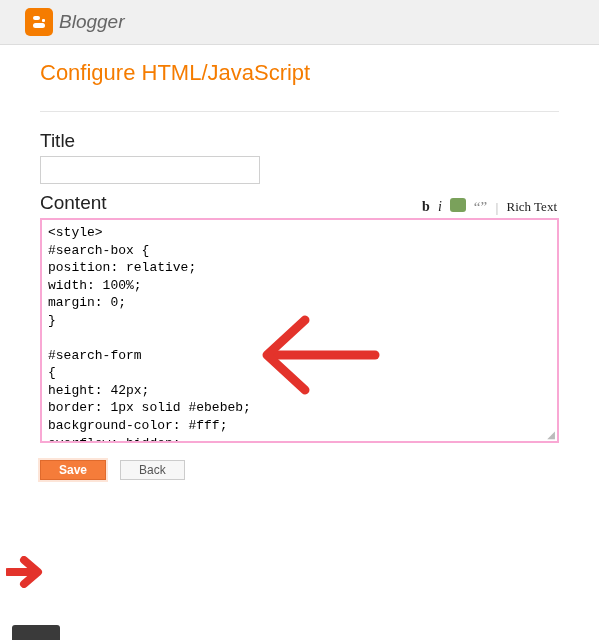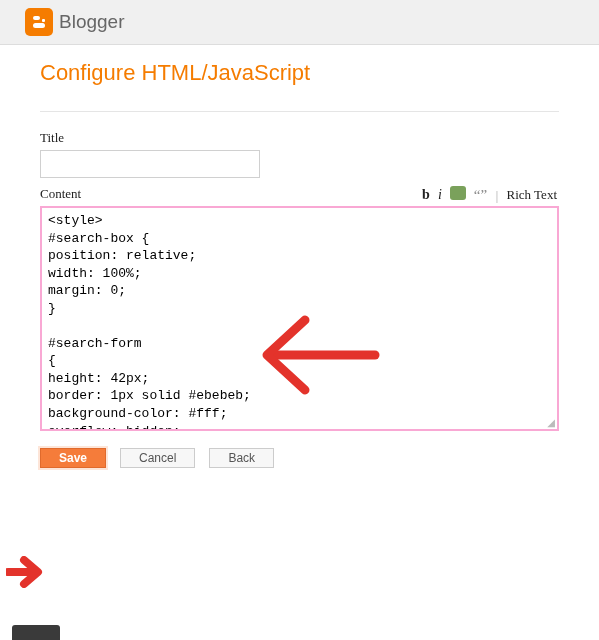--- a/index.html
+++ b/index.html
@@ -18,20 +18,21 @@
     height: 45px;
     border-bottom: 1px solid #ddd;
     display: flex;
     align-items: center;
     padding-left: 25px;
   }
   .logo-wrap {
     display: flex;
     align-items: center;
     gap: 6px;
+    font-style: italic;
   }
   .logo-mark {
     width: 28px;
     height: 28px;
     background: #f57c00;
     border-radius: 5px;
     display: flex;
     align-items: center;
     justify-content: center;
   }
@@ -48,24 +49,23 @@
     margin: 15px 0 25px 40px;
   }
   .divider {
     border: none;
     border-top: 1px solid #e5e5e5;
     margin: 0 40px 0 40px;
   }
   .form-area { padding: 18px 40px 0 40px; }
   .label {
     display: block;
-    font-size: 13px;
+    font-size: 19px;
     color: #222;
     margin-bottom: 4px;
-    font-family: Liberation Serif, serif;
   }
   .title-input {
     width: 220px;
     height: 28px;
     border: 1px solid #d0d0d0;
     padding: 2px 4px;
     font-size: 13px;
   }
   .content-row {
     display: flex;
@@ -217,21 +217,20 @@
 background-color: #fff;
 overflow: hidden;
 }
 #search-text
 {</div>
   <div class="resize-grip">◢</div>
 </div>
 
 <div class="button-row">
   <button class="btn btn-primary">Save</button>
-  <button class="btn">Cancel</button>
   <button class="btn">Back</button>
 </div>
 
 <svg class="annotation-arrow-large" width="140" height="110">
   <g stroke="#e3332b" stroke-width="9" fill="none" stroke-linecap="round" stroke-linejoin="round">
     <line x1="130" y1="55" x2="30" y2="55"></line>
     <polyline points="60,20 22,55 60,90"></polyline>
   </g>
 </svg>
 

